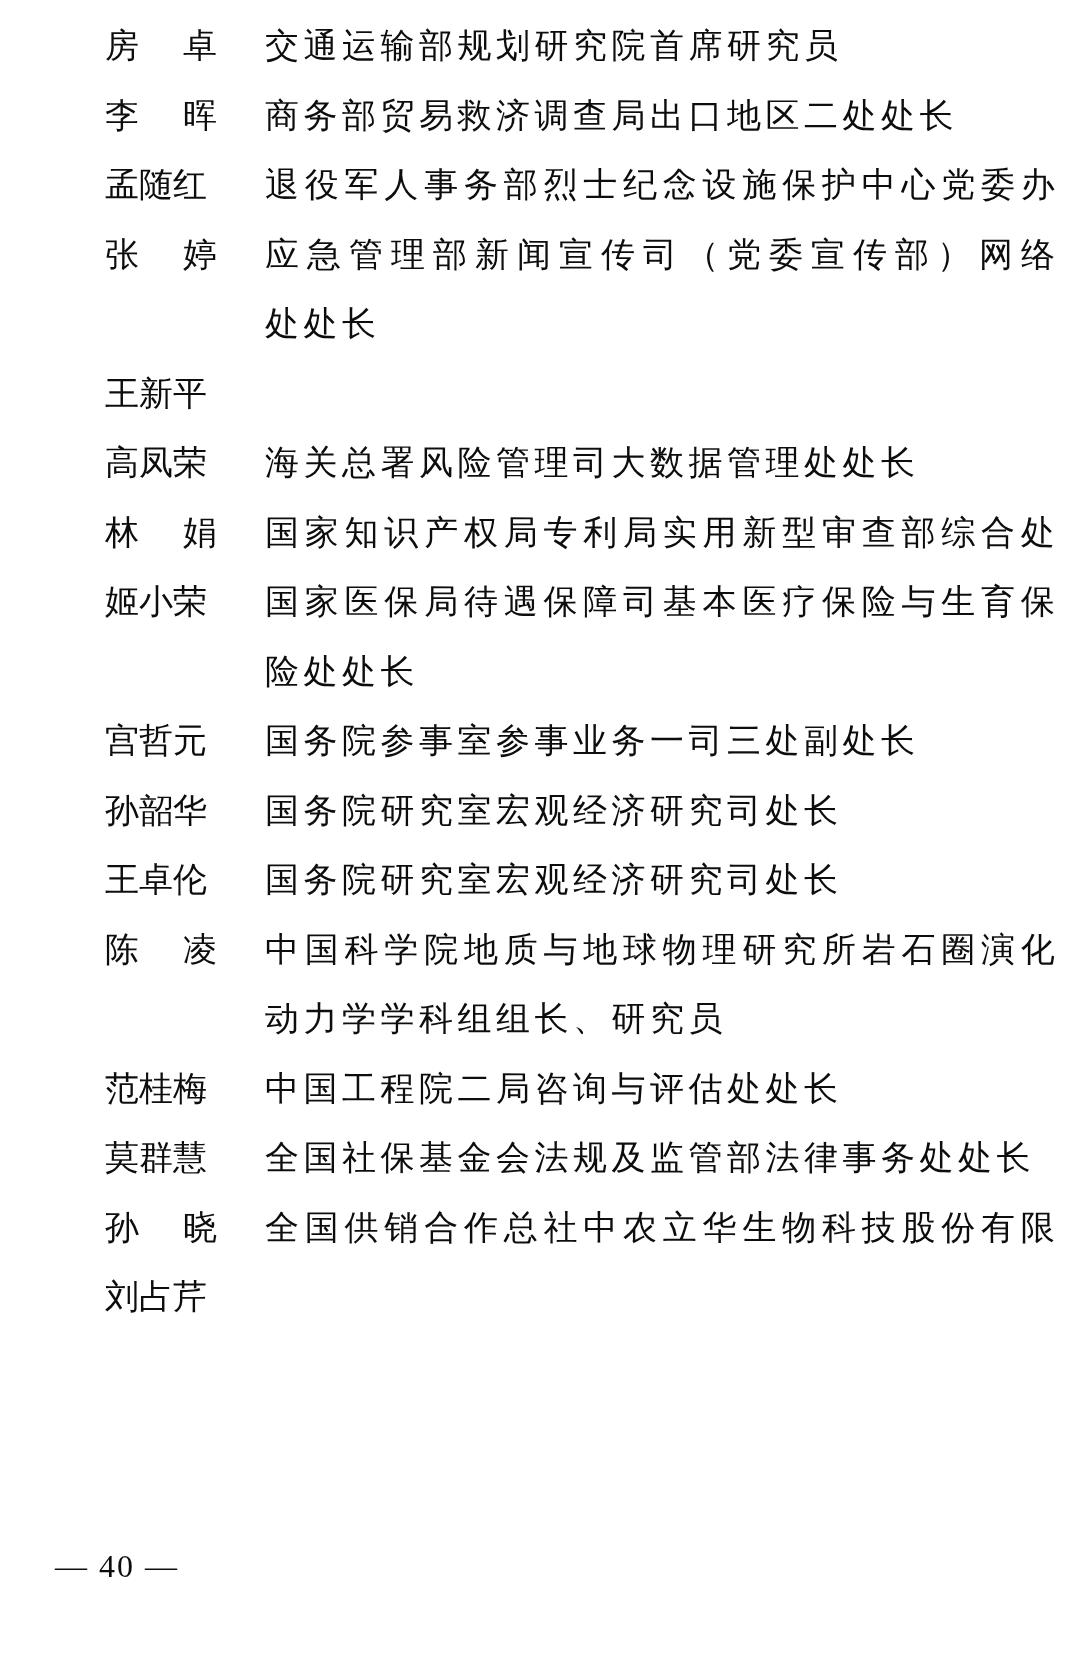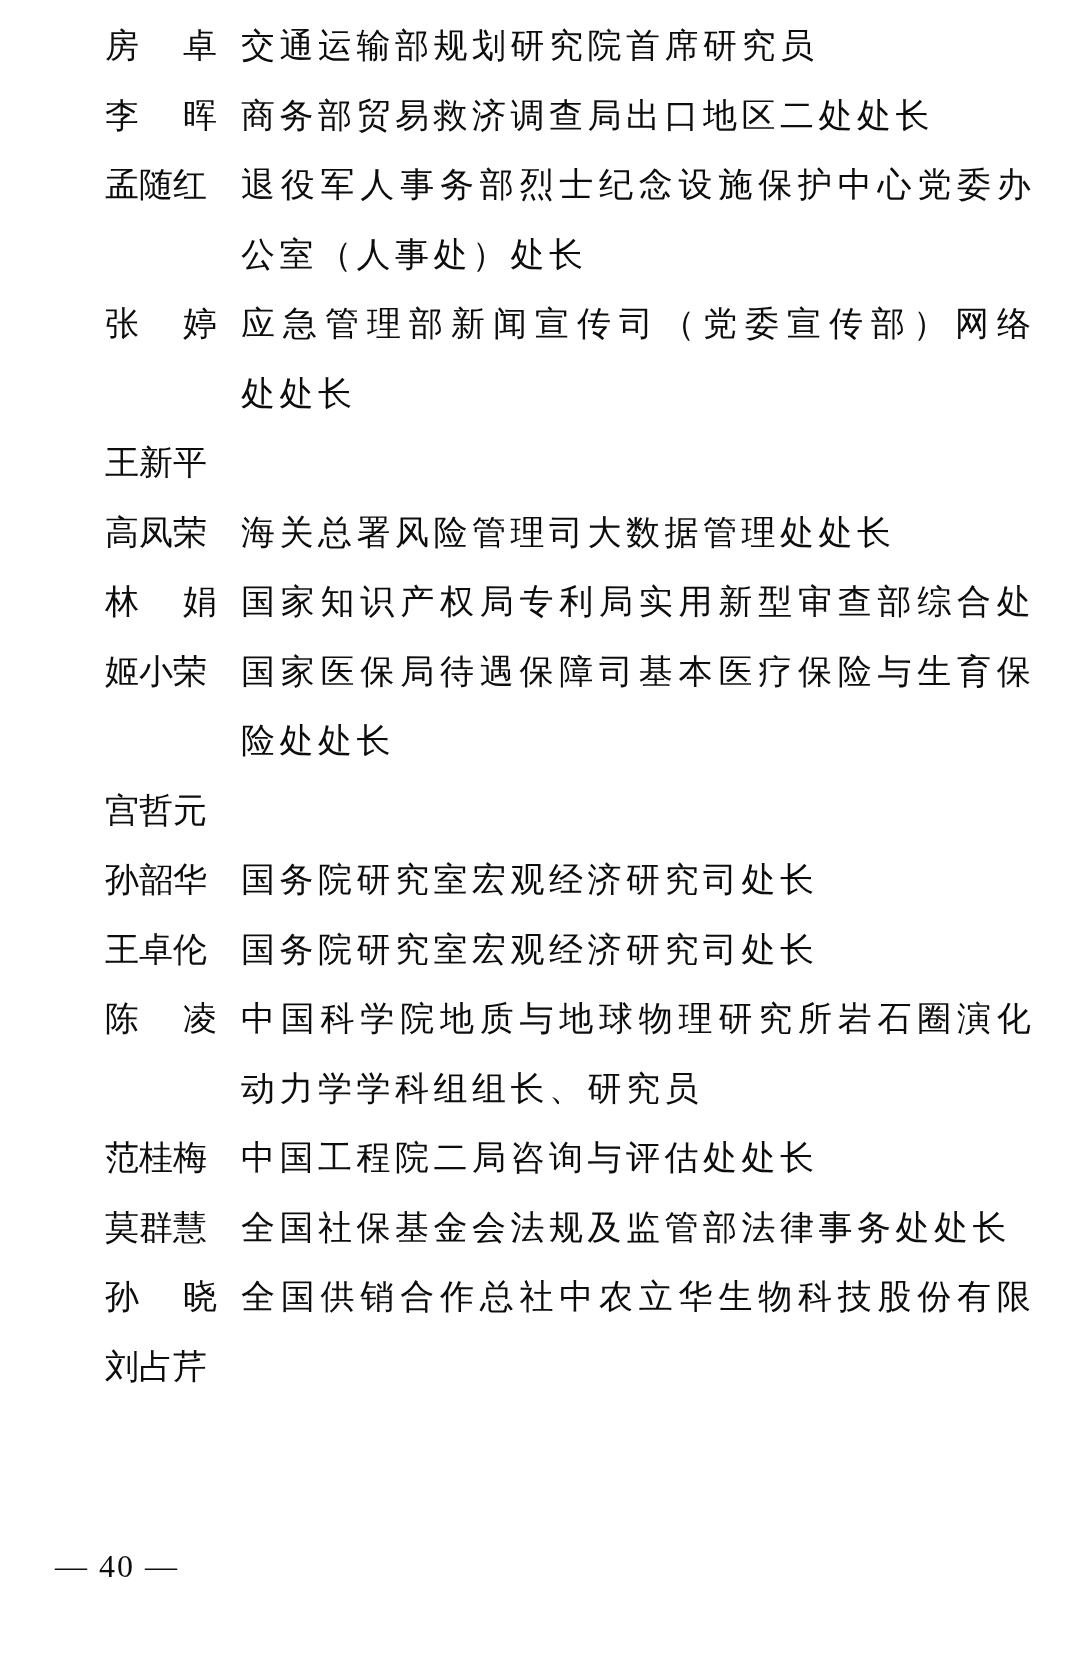--- a/index.html
+++ b/index.html
@@ -24,21 +24,21 @@
     display: flex;
     justify-content: space-between;
     height: 69.5px;
     line-height: 69.5px;
     font-size: 34px;
     flex-shrink: 0;
   }
   .name[data-count="3"] { justify-content: flex-start; }
   .title {
     width: 790px;
-    margin-left: 24px;
+    margin-left: 48px;
   }
   .tline {
     height: 69.5px;
     line-height: 69.5px;
     font-size: 34px;
     letter-spacing: 4.5px;
     white-space: nowrap;
   }
   .tline.stretch {
     display: flex;
@@ -102,21 +102,20 @@
             <span>设</span>
             <span>施</span>
             <span>保</span>
             <span>护</span>
             <span>中</span>
             <span>心</span>
             <span>党</span>
             <span>委</span>
             <span>办</span>
           </div>
-          <div class="tline">公室（人事处）处长</div>
         </div>
   </div>
 
   <div class="entry">
     <div class="name" data-count="2">
           <span>张</span>
           <span>婷</span>
         </div>
     <div class="title">
           <div class="tline stretch">
@@ -226,20 +225,23 @@
           <div class="tline">险处处长</div>
         </div>
   </div>
 
   <div class="entry">
     <div class="name" data-count="3">
           <span>宫</span>
           <span>哲</span>
           <span>元</span>
         </div>
+    <div class="title">
+          <div class="tline">国务院参事室参事业务一司三处副处长</div>
+        </div>
   </div>
 
   <div class="entry">
     <div class="name" data-count="3">
           <span>孙</span>
           <span>韶</span>
           <span>华</span>
         </div>
     <div class="title">
           <div class="tline">国务院研究室宏观经济研究司处长</div>

